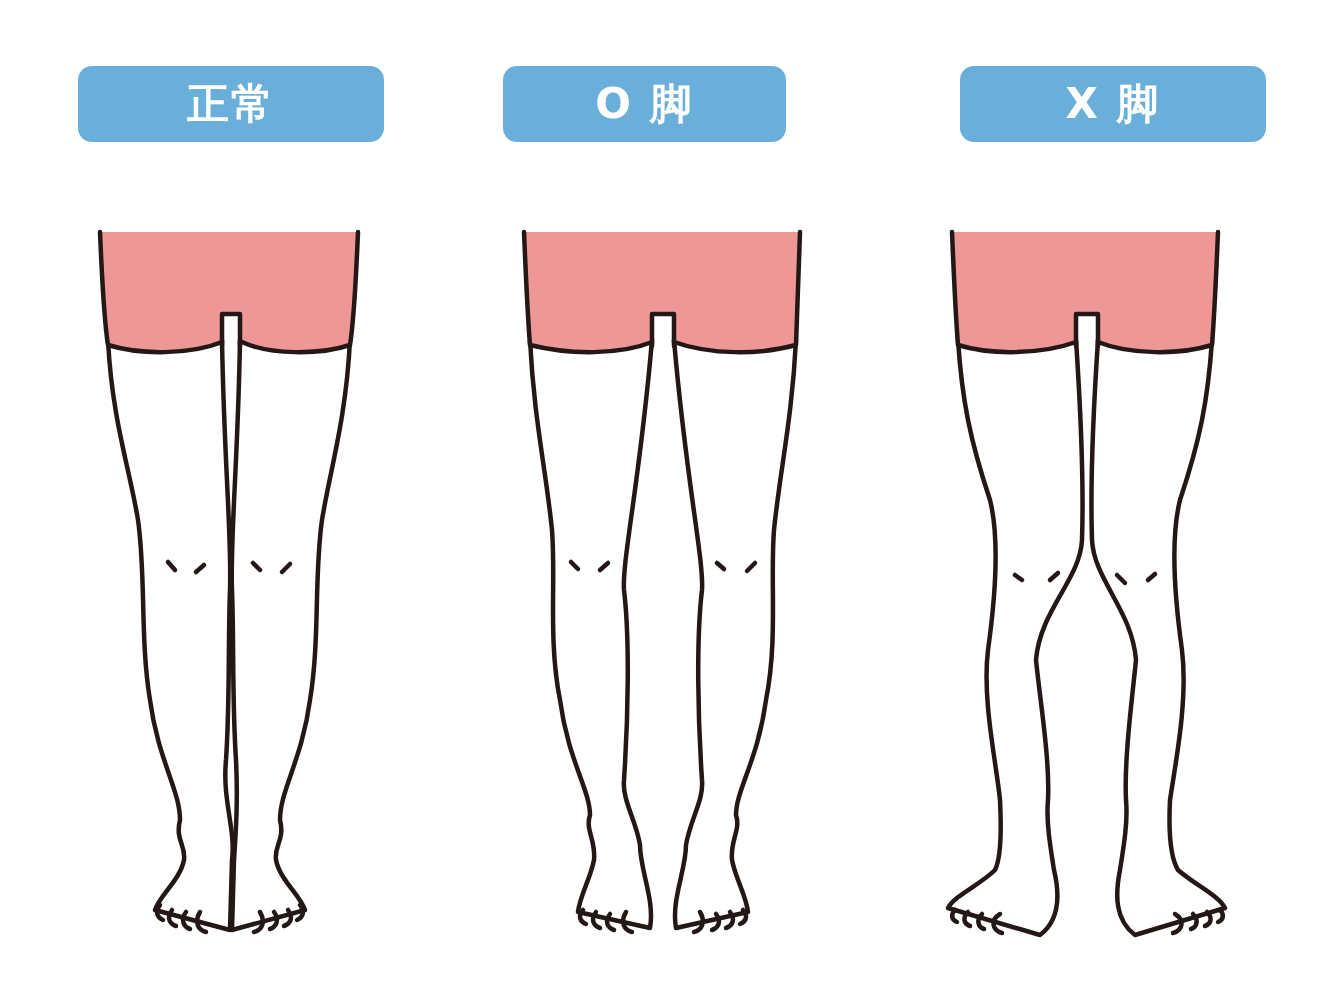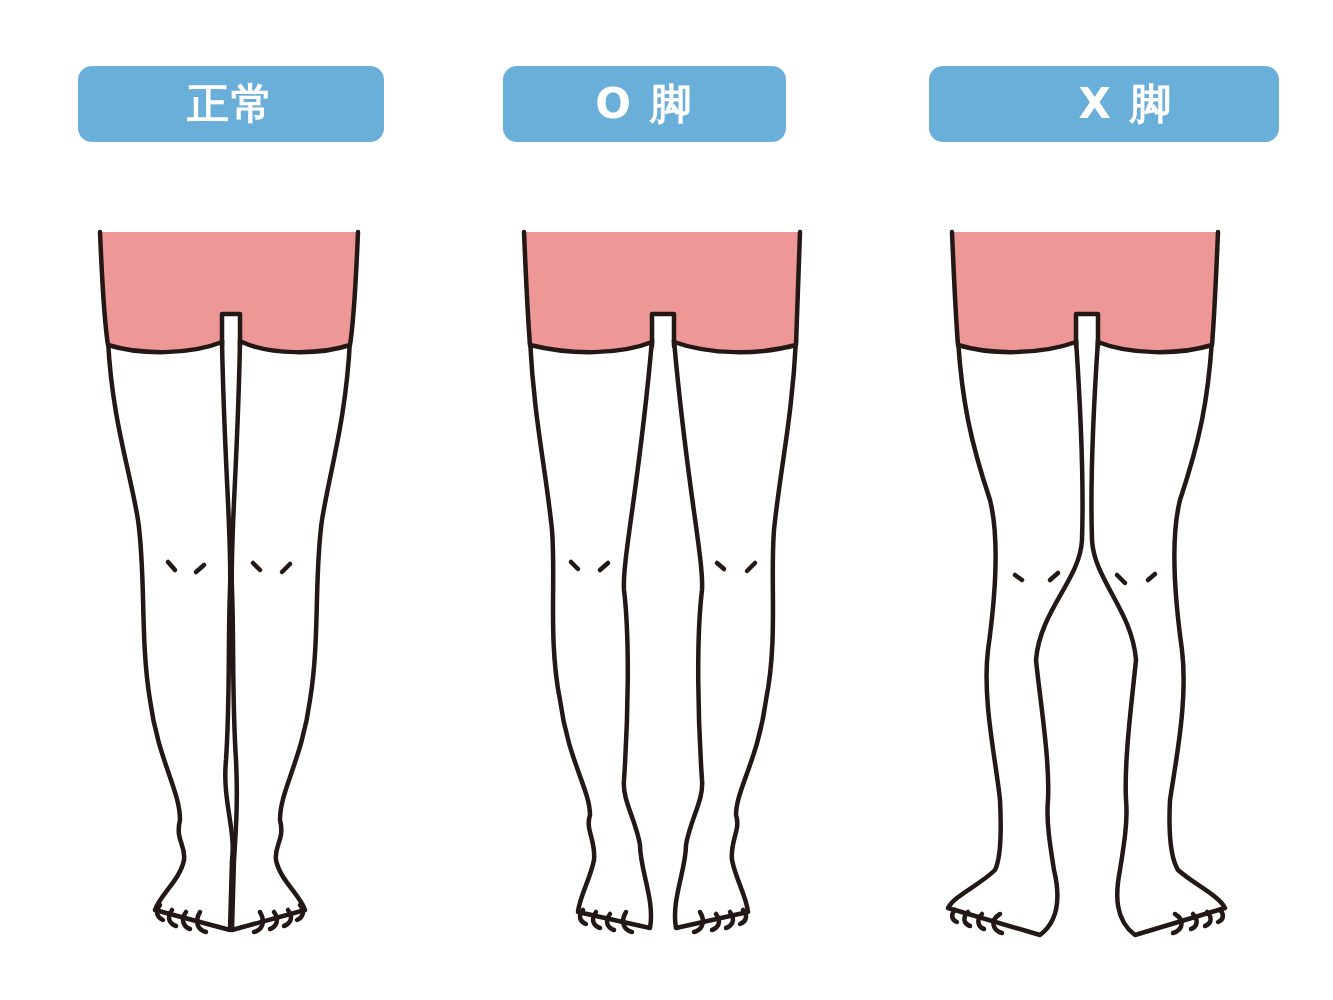--- a/index.html
+++ b/index.html
@@ -9,21 +9,21 @@
       position: absolute; top: 66px; height: 76px;
       background: #6aafda; border-radius: 14px;
       color: #ffffff; font-weight: bold; font-size: 42px;
       display: flex; align-items: center; justify-content: center;
       letter-spacing: 2px;
       text-align: right;
     }
     .label span { display: inline-block; }
     #label-0 { left: 78px;  width: 306px; }
     #label-1 { left: 503px; width: 283px; }
-    #label-2 { left: 929px; width: 306px; padding-left: 44px; }
+    #label-2 { left: 960px; width: 306px; }
     svg.figure { position: absolute; left: 0; top: 0; }
     .outline { fill: #ffffff; stroke: #231815; stroke-width: 4.5; stroke-linecap: round; stroke-linejoin: round; }
     .line { fill: none; stroke: #231815; stroke-width: 4.5; stroke-linecap: round; stroke-linejoin: round; }
     .shorts { fill: #ee9797; stroke: none; }
   </style>
 </head>
 <body>
 
 <div class="label" id="label-0">
   <span>正常</span>

